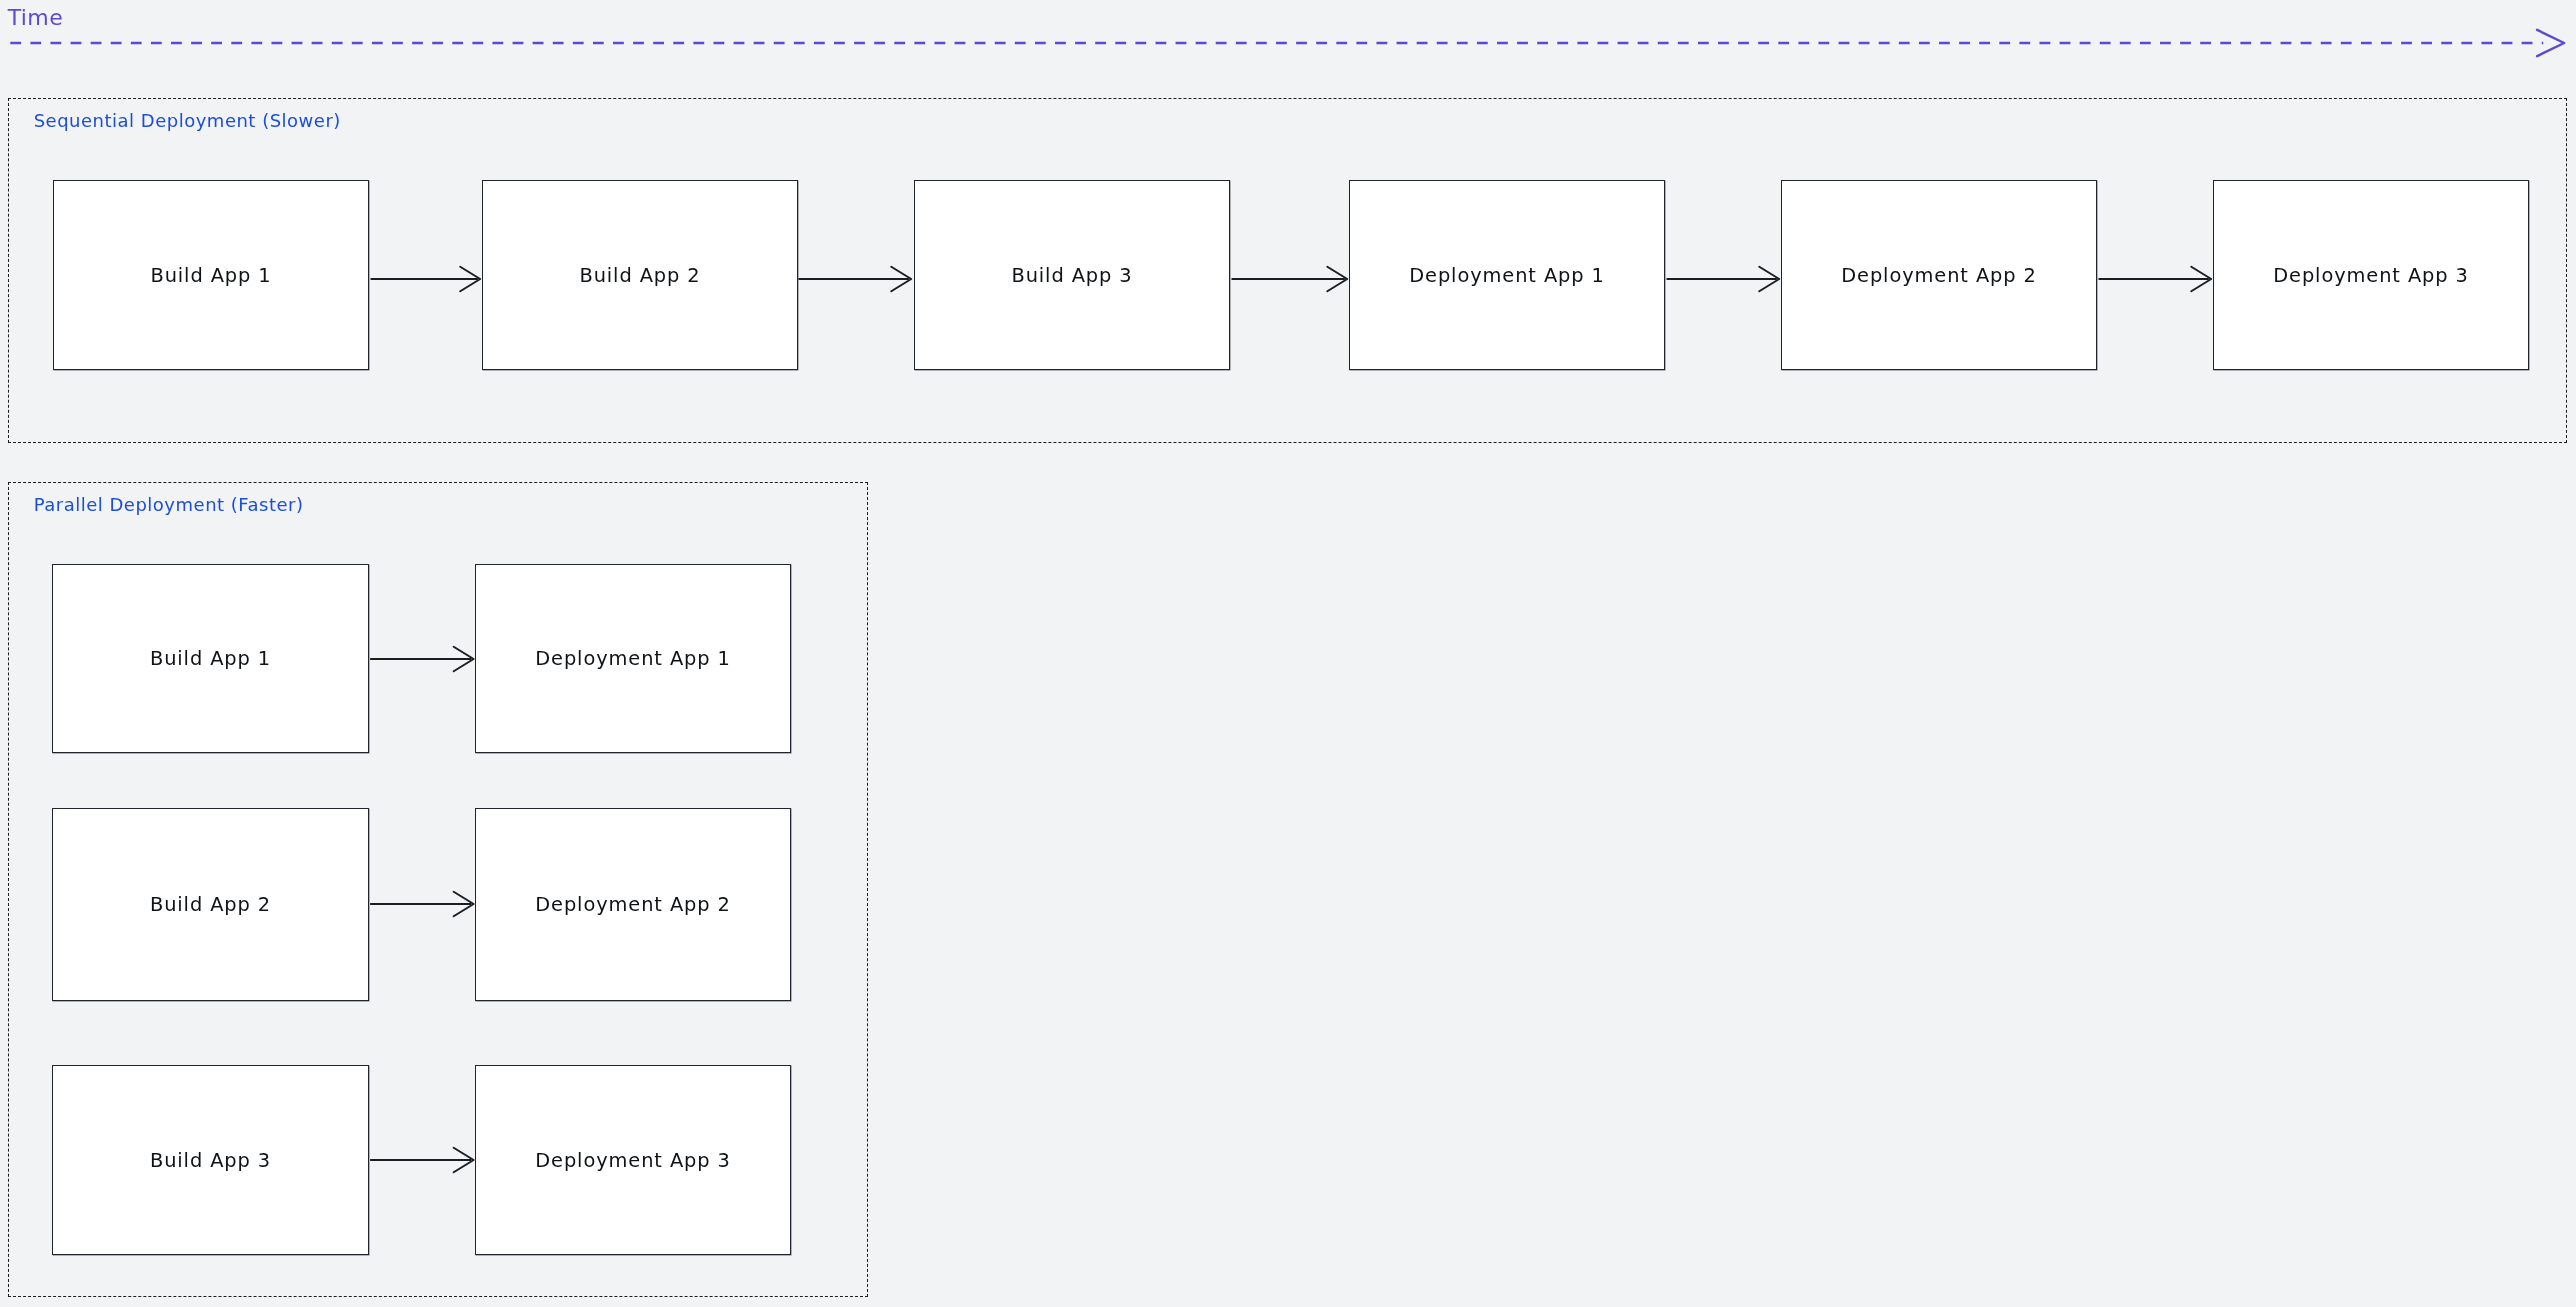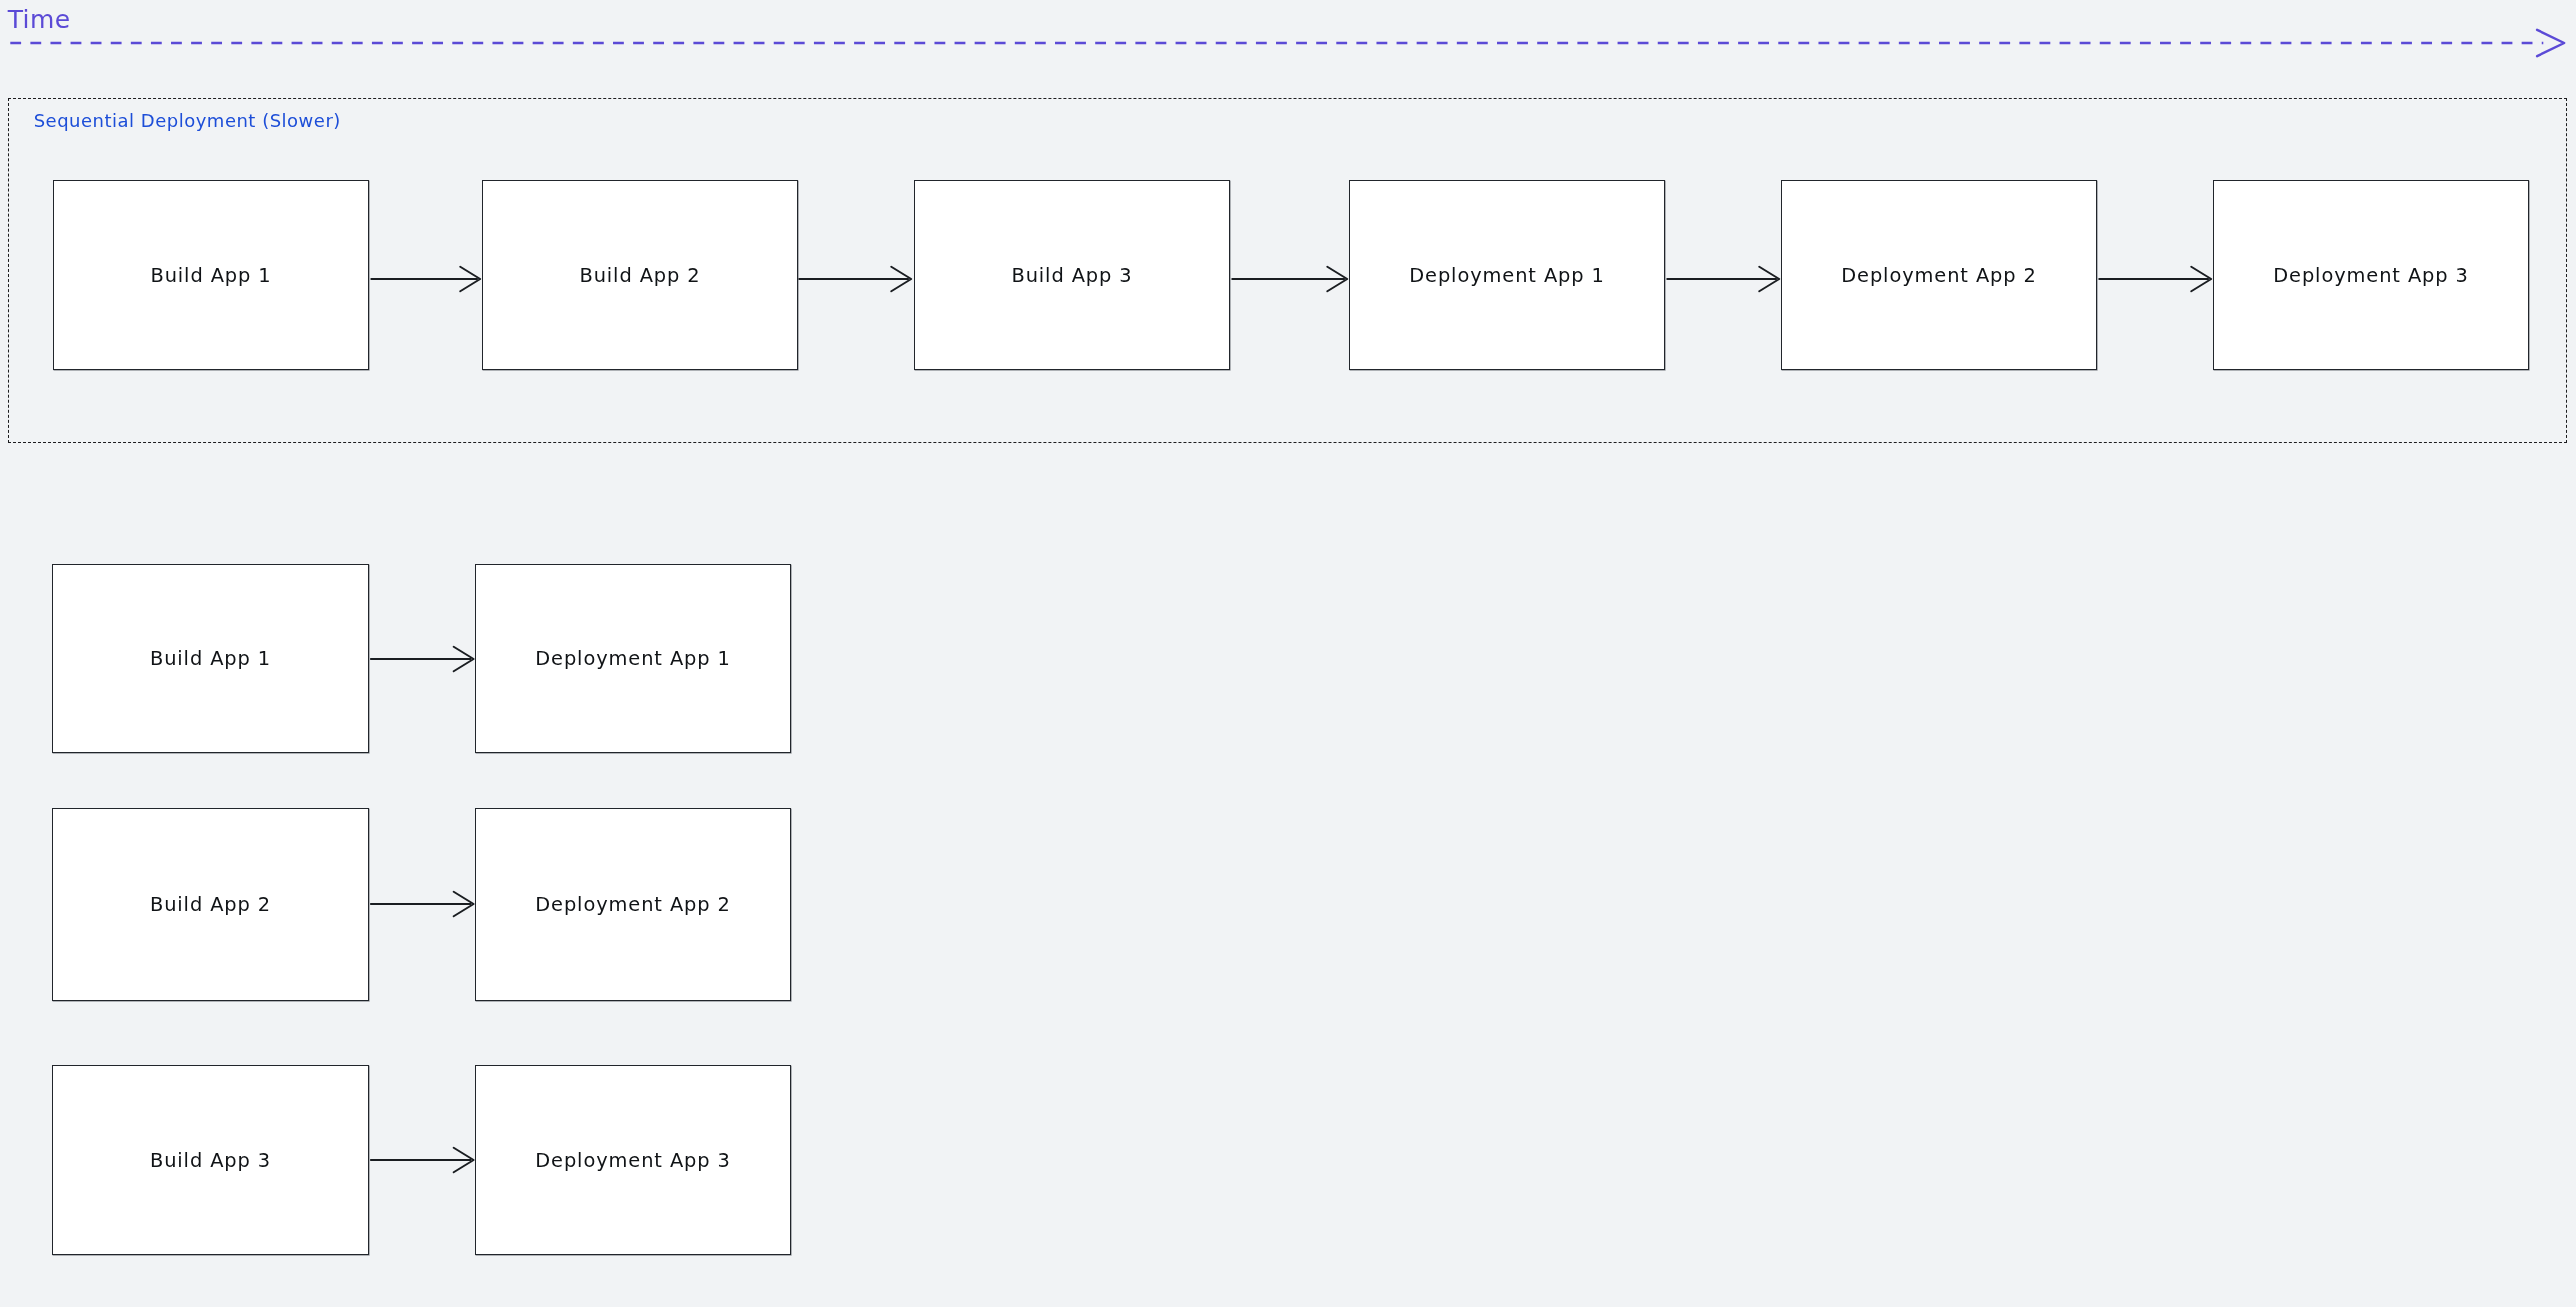--- a/index.html
+++ b/index.html
@@ -17,21 +17,21 @@
     background: #f1f3f5;
     overflow: hidden;
   }
 
   
   #time-axis-label {
     position: absolute;
     left: 7.7px;
     top: 4.6px;
     font-family: "DejaVu Sans", sans-serif;
-    font-size: 25px;
+    font-size: 22px;
     letter-spacing: 0.4px;
     color: #5b4ad6;
     white-space: nowrap;
   }
   #time-axis-line {
     position: absolute;
     left: 0px;
     top: 26px;
     width: 2576px;
     height: 34px;
@@ -151,20 +151,23 @@
   <svg class="connector" style="left:1665px; top:256px;" width="118" height="46" viewBox="0 0 152 60" xmlns="http://www.w3.org/2000/svg">
     <line x1="2" y1="30" x2="144" y2="30" stroke="#1a1d21" stroke-width="2.6" stroke-linecap="round"></line>
     <polyline points="122,14 148,30 122,46" fill="none" stroke="#1a1d21" stroke-width="2.6" stroke-linecap="round" stroke-linejoin="round"></polyline>
   </svg>
 
   <svg class="connector" style="left:2097px; top:256px;" width="118" height="46" viewBox="0 0 152 60" xmlns="http://www.w3.org/2000/svg">
     <line x1="2" y1="30" x2="144" y2="30" stroke="#1a1d21" stroke-width="2.6" stroke-linecap="round"></line>
     <polyline points="122,14 148,30 122,46" fill="none" stroke="#1a1d21" stroke-width="2.6" stroke-linecap="round" stroke-linejoin="round"></polyline>
   </svg>
 
+  <div class="group-box" id="group-parallel">
+    <div class="group-title">Parallel Deployment (Faster)</div>
+  </div>
 
   <div class="node" style="left:52px; top:564px; width:317px; height:189px;">
     <span class="node-label">Build App 1</span>
   </div>
   <div class="node" style="left:475px; top:564px; width:316px; height:189px;">
     <span class="node-label">Deployment App 1</span>
   </div>
   <svg class="connector" style="left:369px; top:636px;" width="108" height="46" viewBox="0 0 140 60" xmlns="http://www.w3.org/2000/svg">
     <line x1="2" y1="30" x2="132" y2="30" stroke="#1a1d21" stroke-width="2.6" stroke-linecap="round"></line>
     <polyline points="110,14 136,30 110,46" fill="none" stroke="#1a1d21" stroke-width="2.6" stroke-linecap="round" stroke-linejoin="round"></polyline>

